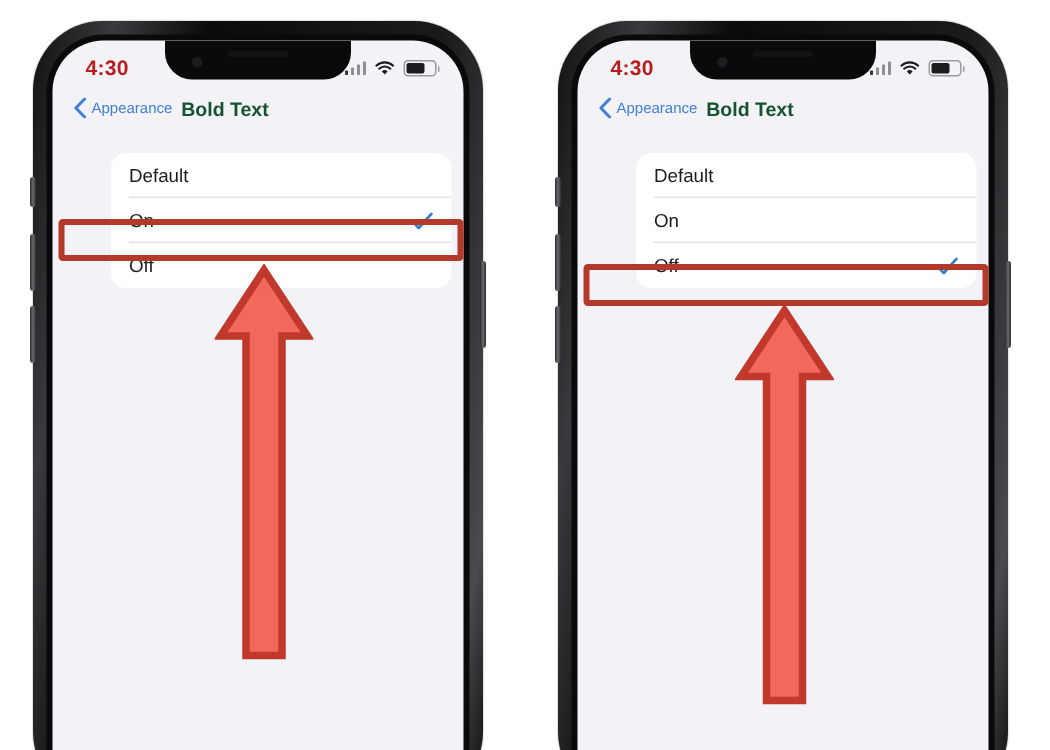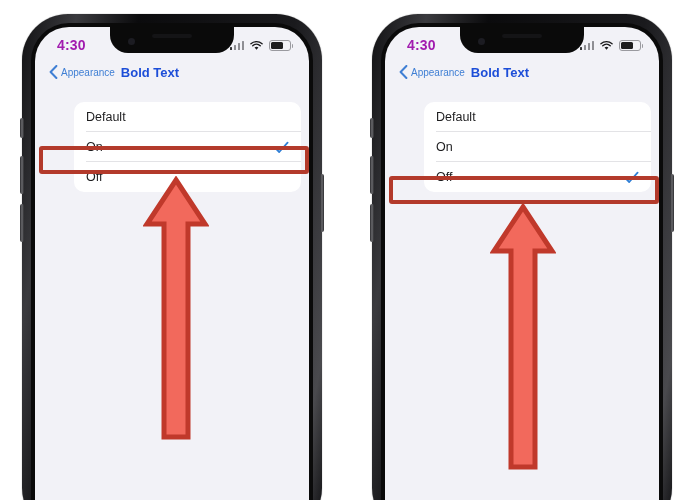--- a/index.html
+++ b/index.html
@@ -102,21 +102,21 @@
     display: flex;
     align-items: center;
     justify-content: space-between;
     padding: 6px 18px 0 22px;
     box-sizing: border-box;
     z-index: 5;
   }
   .status-time {
     font-size: 14px;
     font-weight: bold;
-    color: #a21caf;
+    color: #b91c1c;
     letter-spacing: .2px;
   }
   .status-icons {
     display: flex;
     align-items: center;
     gap: 5px;
   }
   .sig {
     display: flex;
     align-items: flex-end;
@@ -177,21 +177,21 @@
     cursor: pointer;
     white-space: nowrap;
   }
   .nav-chev { width: 9px; height: 14px; flex: none; }
   .nav-title {
     position: absolute;
     left: 0; right: 0;
     text-align: center;
     font-size: 13px;
     font-weight: bold;
-    color: #1d4ed8;
+    color: #14532d;
     pointer-events: none;
     padding-right: 44px;
     box-sizing: border-box;
   }
 
   
   .list-wrap {
     padding: 15px 8px 0 8px;
     position: relative;
     z-index: 3;

